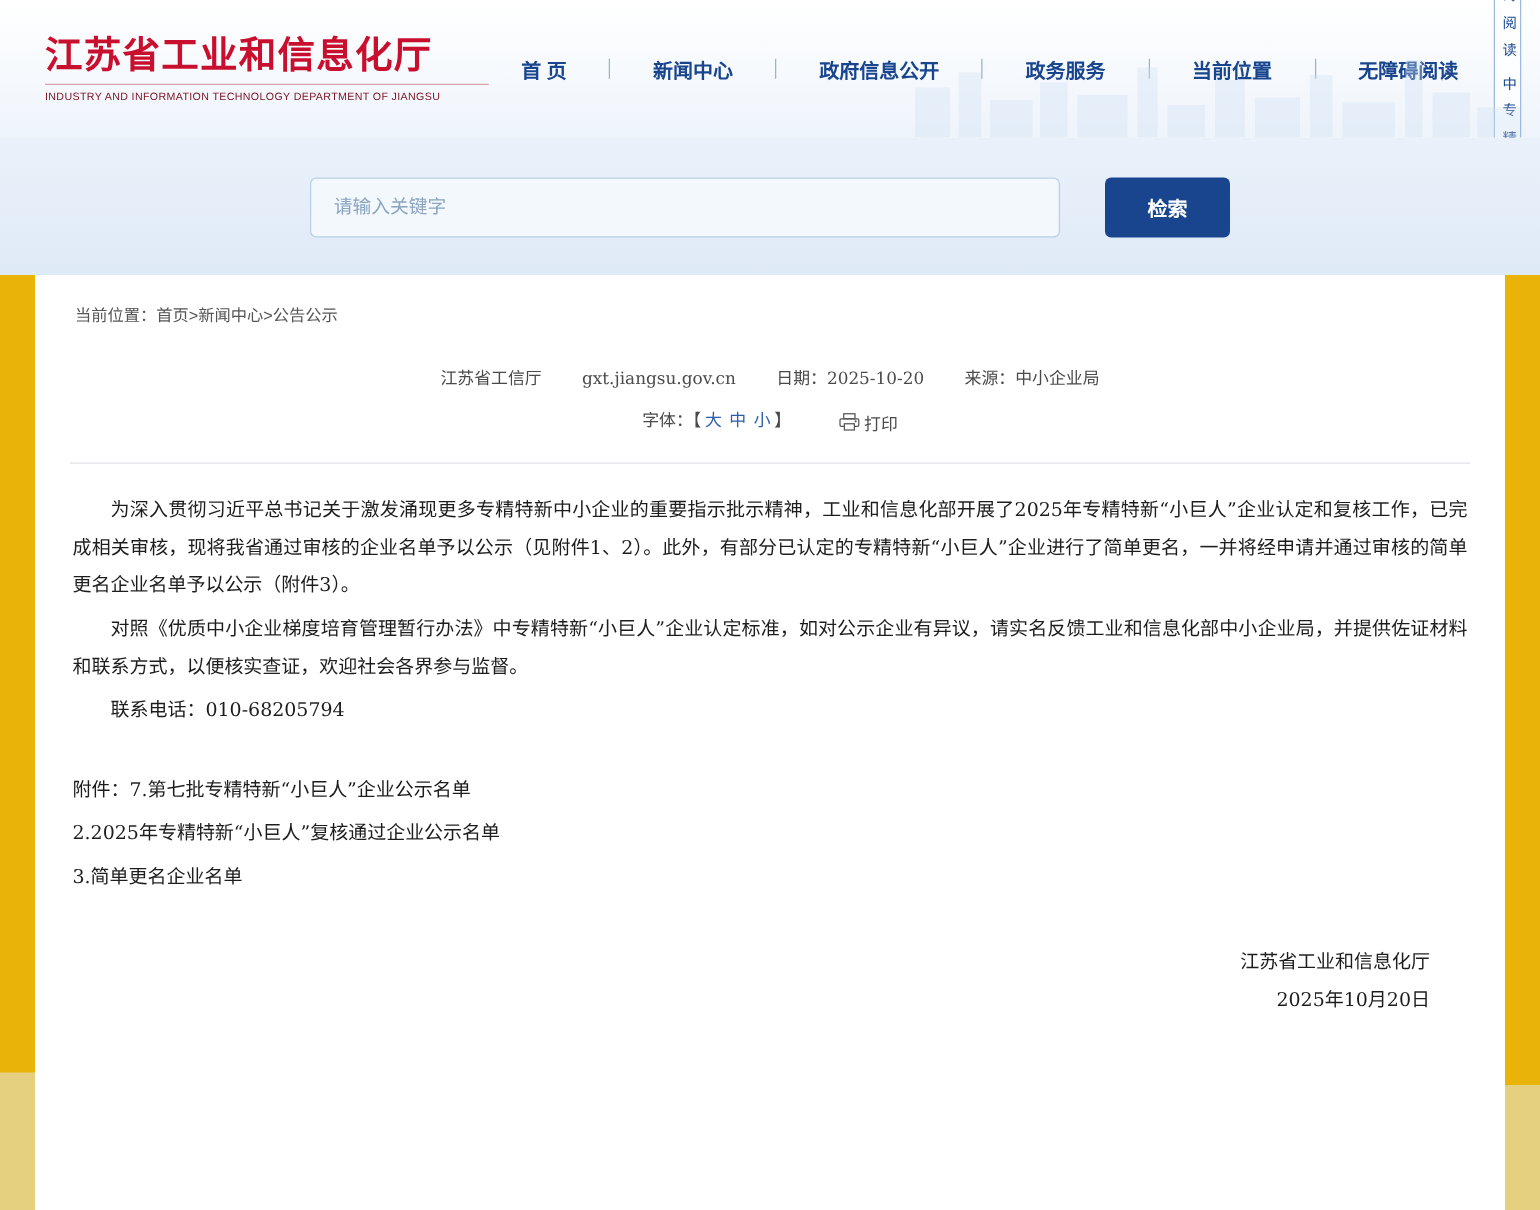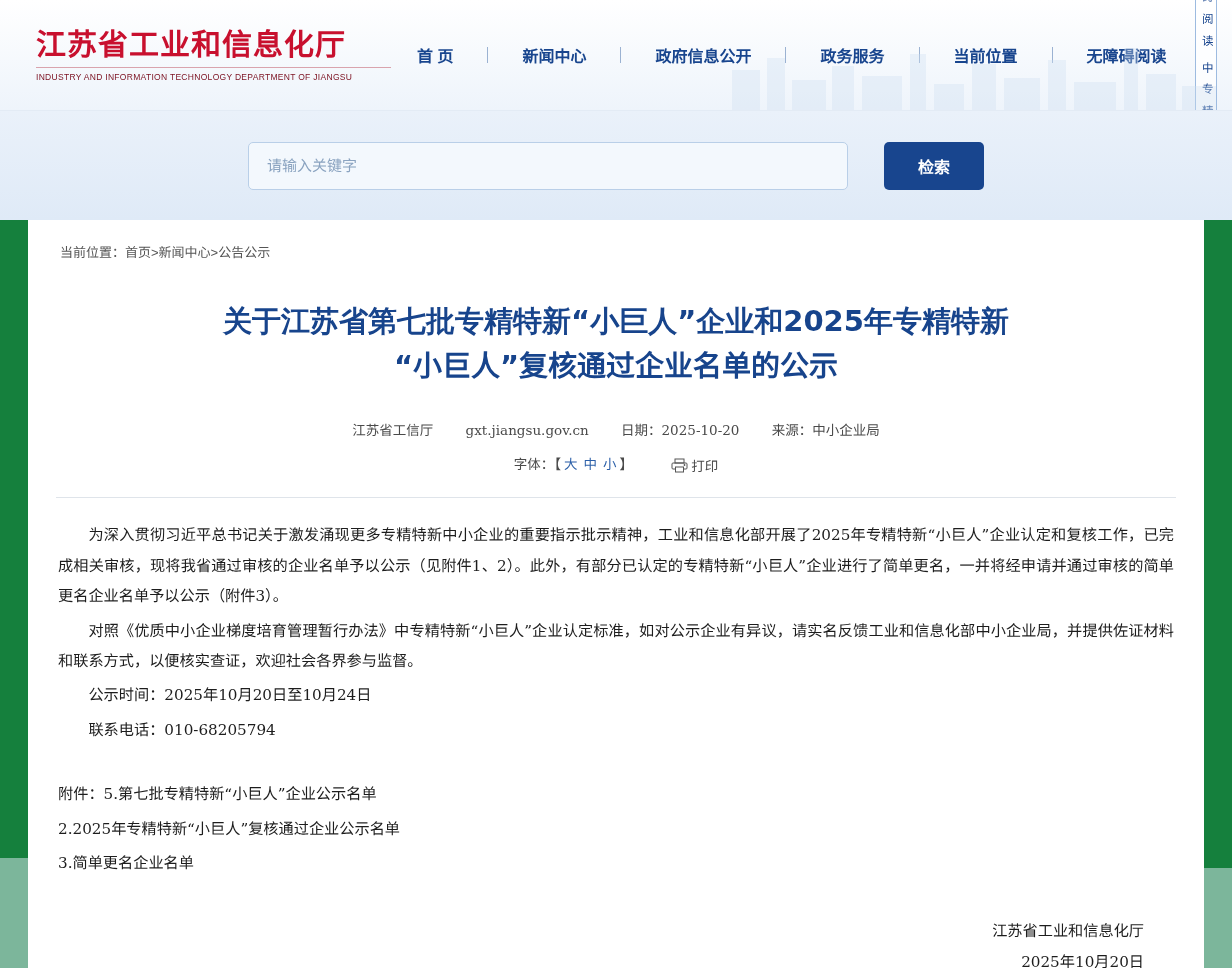--- a/index.html
+++ b/index.html
@@ -126,21 +126,21 @@
     border-radius: 5px;
     font-size: 16px;
     font-weight: bold;
     cursor: pointer;
     font-family: "Liberation Sans", sans-serif;
   }
 
   
   .page {
     position: relative;
-    background: #15803d;
+    background: #eab308;
     height: 748px;
   }
   .page-bg {
     position: absolute;
     left: 0; bottom: 0;
     width: 100%; height: 260px;
     opacity: .5;
     pointer-events: none;
   }
   .content-card {
@@ -279,24 +279,20 @@
       <rect x="1180" y="160" width="52" height="100"></rect>
     </g>
   </svg>
 
   <div class="content-card">
 
     <div class="breadcrumb">
       <span>当前位置：</span><span>首页&gt;新闻中心&gt;公告公示</span>
     </div>
 
-    <div class="title">
-      <div>关于江苏省第七批专精特新“小巨人”企业和2025年专精特新</div>
-      <div>“小巨人”复核通过企业名单的公示</div>
-    </div>
 
     <div class="meta">
       <span>江苏省工信厅</span>
       <span>gxt.jiangsu.gov.cn</span>
       <span>日期：2025-10-20</span>
       <span>来源：中小企业局</span>
     </div>
 
     <div class="tools">
       <span>字体：【</span><span class="fs-link">大</span><span class="fs-link">中</span><span class="fs-link">小</span><span>】</span>
@@ -309,25 +305,24 @@
         </svg>
         <span>打印</span>
       </span>
     </div>
 
     <div class="divider"></div>
 
     <div class="article">
       <p class="indent">为深入贯彻习近平总书记关于激发涌现更多专精特新中小企业的重要指示批示精神，工业和信息化部开展了2025年专精特新“小巨人”企业认定和复核工作，已完成相关审核，现将我省通过审核的企业名单予以公示（见附件1、2）。此外，有部分已认定的专精特新“小巨人”企业进行了简单更名，一并将经申请并通过审核的简单更名企业名单予以公示（附件3）。</p>
       <p class="indent">对照《优质中小企业梯度培育管理暂行办法》中专精特新“小巨人”企业认定标准，如对公示企业有异议，请实名反馈工业和信息化部中小企业局，并提供佐证材料和联系方式，以便核实查证，欢迎社会各界参与监督。</p>
-      <p class="indent">公示时间：2025年10月20日至10月24日</p>
       <p class="indent">联系电话：010-68205794</p>
 
       <div class="attach-wrap">
-        <p class="attach-line"><span>附件：</span><span>5.第七批专精特新“小巨人”企业公示名单</span></p>
+        <p class="attach-line"><span>附件：</span><span>7.第七批专精特新“小巨人”企业公示名单</span></p>
         <p class="attach-sub">2.2025年专精特新“小巨人”复核通过企业公示名单</p>
         <p class="attach-sub">3.简单更名企业名单</p>
       </div>
 
       <div class="sign">
         <div>江苏省工业和信息化厅</div>
         <div>2025年10月20日</div>
       </div>
     </div>
 

